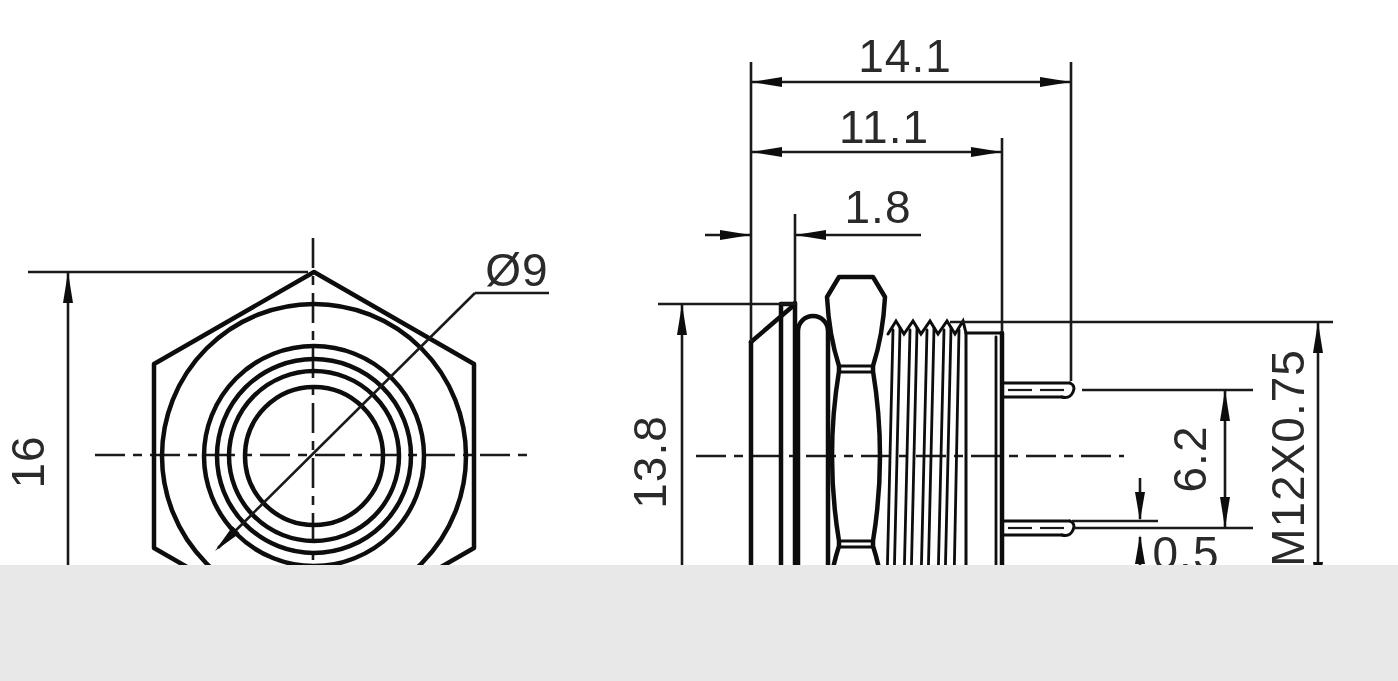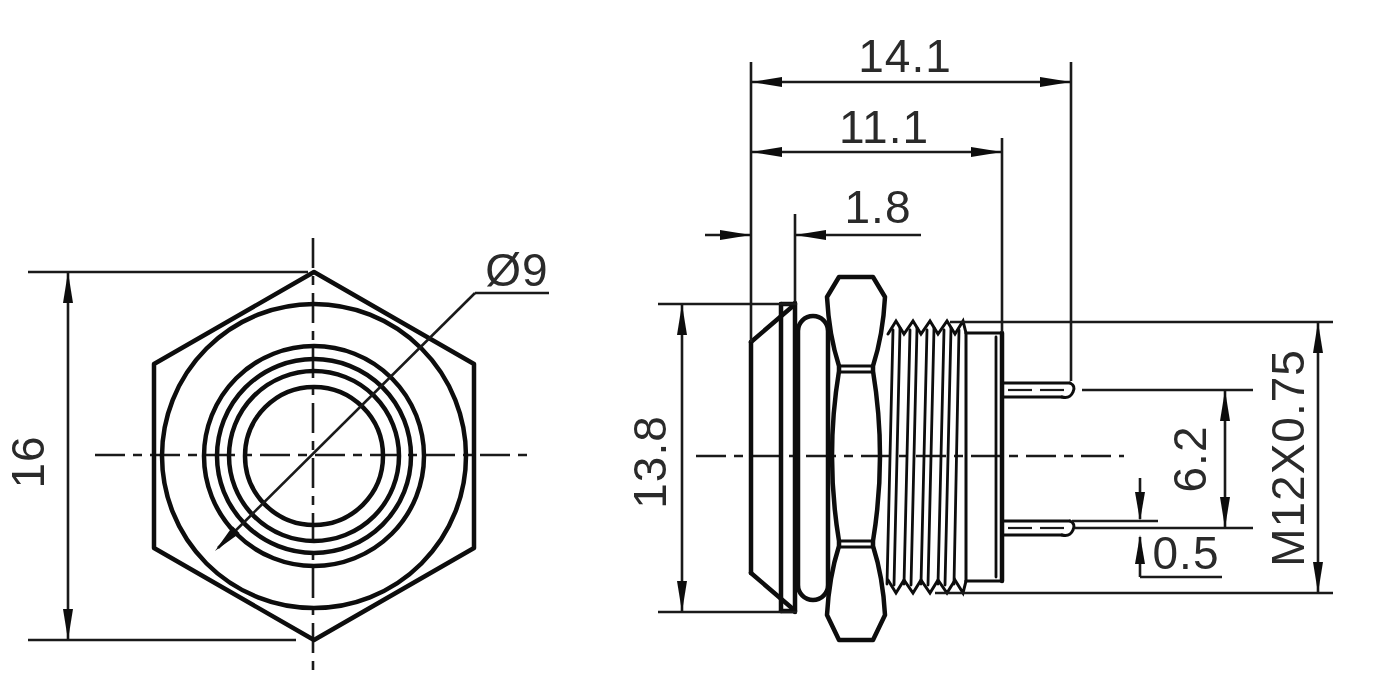--- a/index.html
+++ b/index.html
@@ -1,18 +1,18 @@
 <!DOCTYPE html>
 <html><head>
 <meta charset="utf-8">
 <style>
   html,body{margin:0;padding:0;background:#e8e8e8;}
   .sheet{
     position:relative;
-    width:1398px;height:681px;
+    width:1398px;height:565px;
     background:#ffffff;
     overflow:hidden;
     font-family:"Liberation Sans", sans-serif;
     text-align:right;
   }
   svg{position:absolute;left:0;top:0;}
   .obj{stroke:#0d0d0d;stroke-width:4.5;fill:none;stroke-linecap:round;stroke-linejoin:round;}
   .obj-thin{stroke:#0d0d0d;stroke-width:3;fill:none;stroke-linecap:round;}
   .helix{stroke:#0d0d0d;stroke-width:2.8;fill:none;stroke-linecap:round;}
   .dim{stroke:#1a1a1a;stroke-width:2.6;fill:none;stroke-linecap:butt;}

